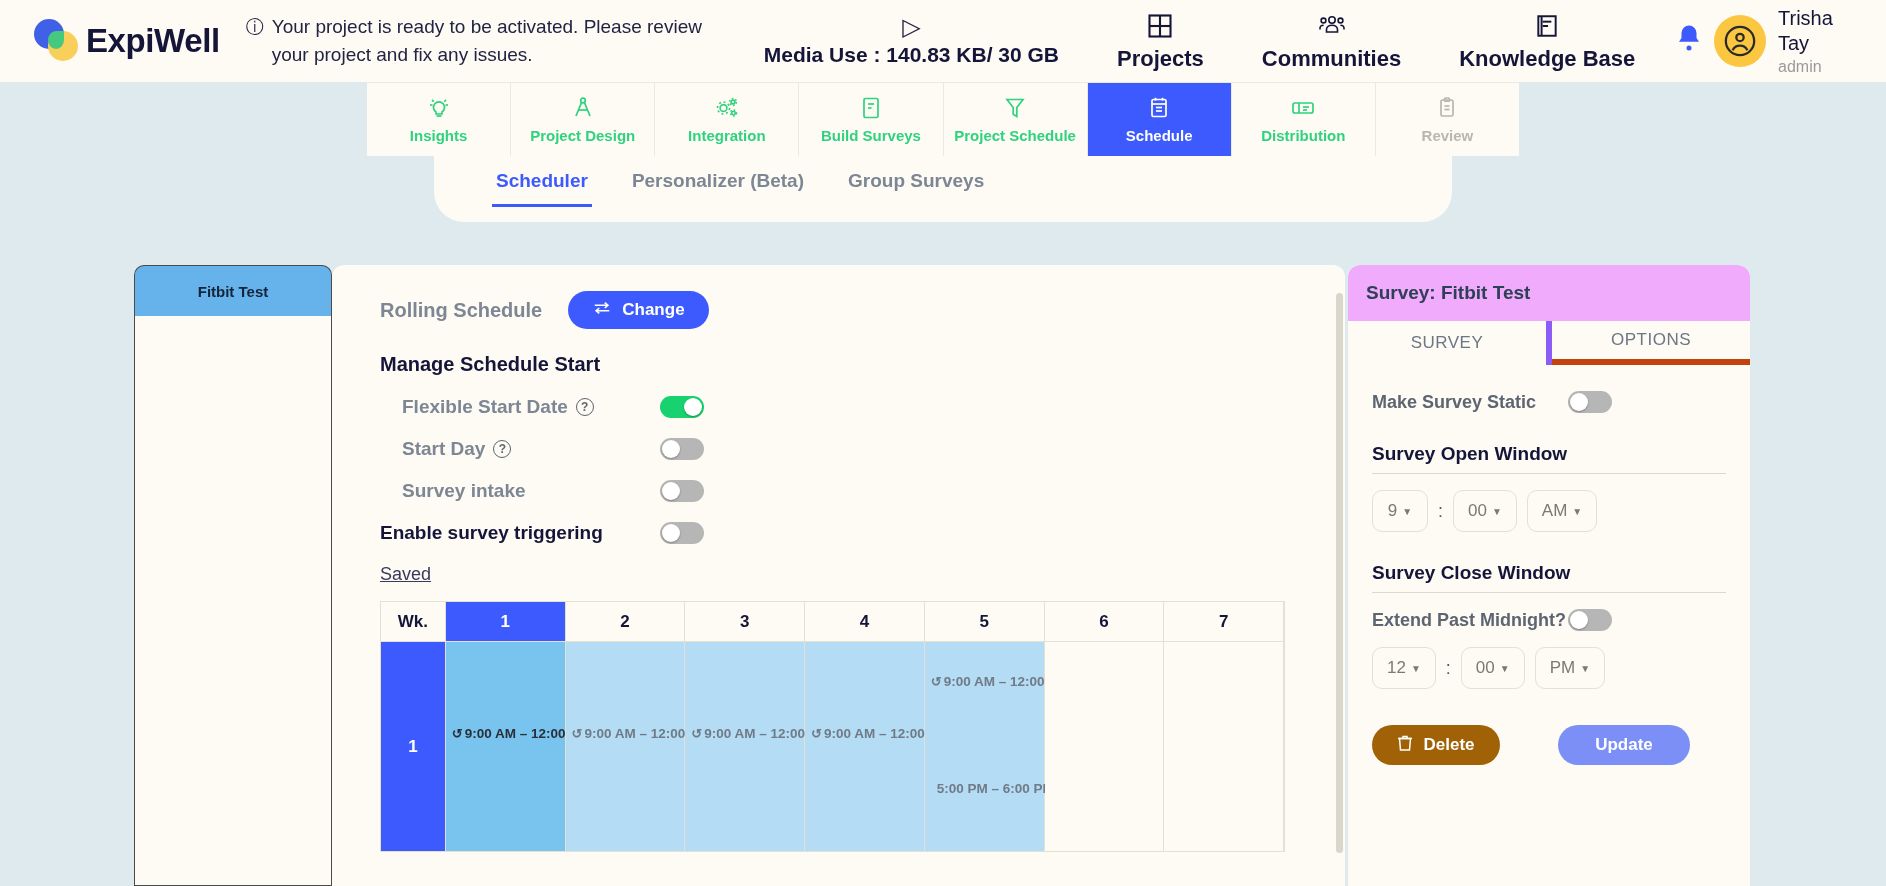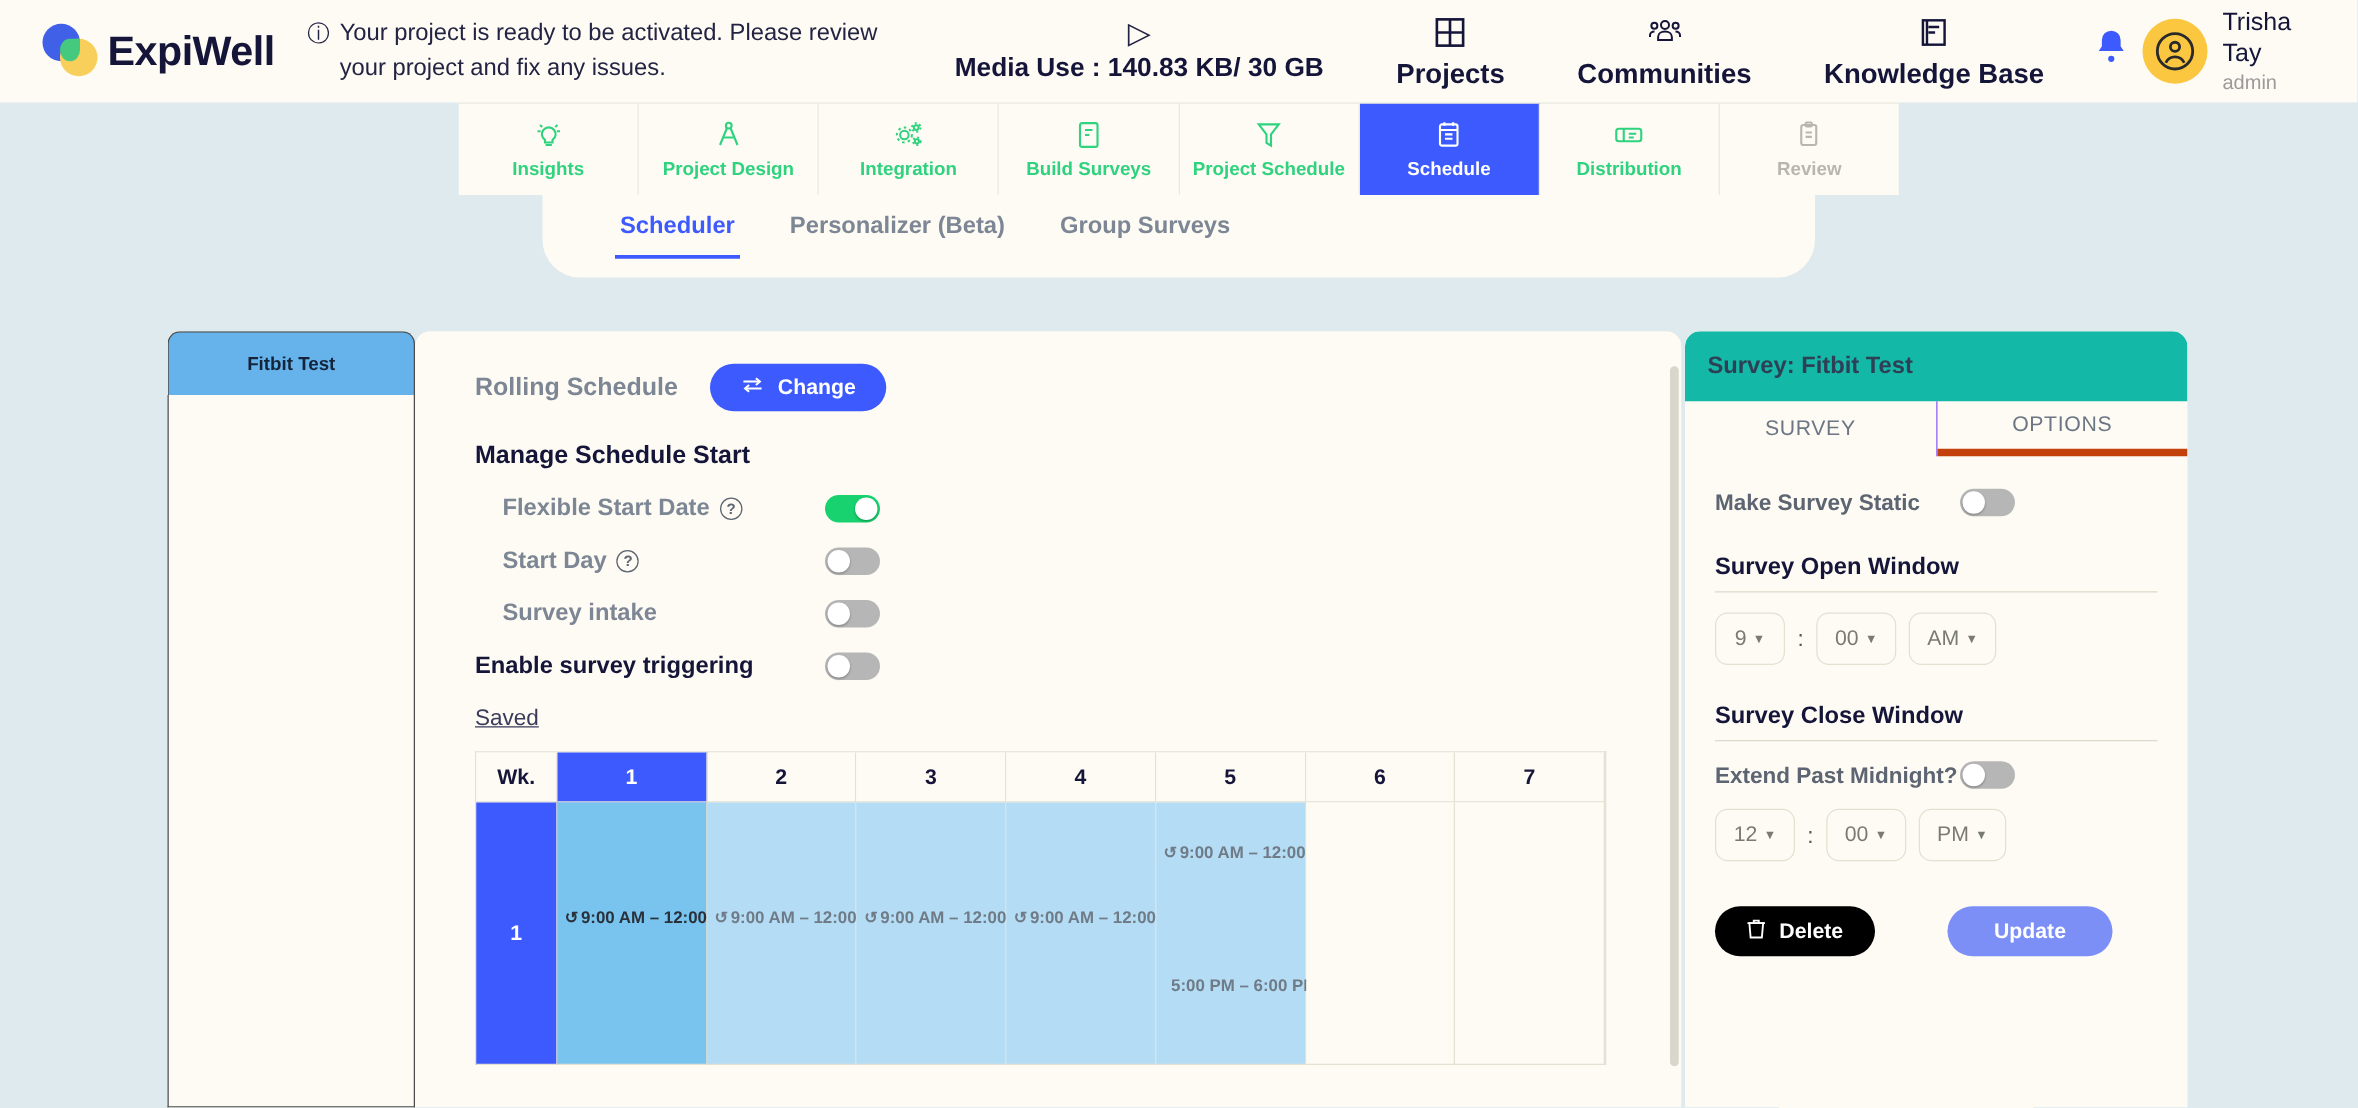--- a/index.html
+++ b/index.html
@@ -144,31 +144,31 @@
     position: absolute; left: 1336px; top: 293px; width: 7px; height: 560px;
     background: #d9d6cc; border-radius: 4px;
   }
 
   
   .rightpanel {
     position: absolute; left: 1348px; top: 265px; width: 402px; height: 621px;
     background: #fdfbf3; border-radius: 12px 12px 0 0; overflow: hidden;
   }
   .rp-head {
-    height: 56px; background: #14b8a6; border-radius: 12px 12px 0 0;
+    height: 56px; background: #f0abfc; border-radius: 12px 12px 0 0;
     display: flex; align-items: center; padding-left: 18px;
     font-size: 19px; font-weight: bold; color: #2e4055;
   }
   .rp-tabs { display: flex; height: 44px; }
   .rp-tab {
     flex: 1; display: flex; align-items: center; justify-content: center;
     font-size: 17px; color: #6c7684; letter-spacing: .5px;
     border-bottom: 6px solid #c2410c; cursor: pointer;
   }
-  .rp-tab.active { border-bottom: none; border-right: 1px solid #8b5cf6; }
+  .rp-tab.active { border-bottom: none; border-right: 6px solid #8b5cf6; }
   .rp-body { padding: 26px 24px 0 24px; }
   .rp-row { display: flex; align-items: center; }
   .rp-lbl { font-size: 18px; font-weight: bold; color: #5d6572; width: 196px; }
   .rp-sect { font-size: 19px; font-weight: bold; color: #15153a; margin-top: 30px; }
   .rp-rule { height: 1px; background: #ddd9cc; margin-top: 8px; }
   .timerow { display: flex; align-items: center; margin-top: 16px; gap: 10px; }
   .tsel {
     min-width: 56px; height: 42px; border: 1px solid #e4e0d2; border-radius: 10px;
     background: #fdfbf3; display: flex; align-items: center; justify-content: center;
     gap: 5px; font-size: 17px; color: #7a7b70; padding: 0 14px; cursor: pointer;
@@ -176,21 +176,21 @@
   .tsel.ampm { min-width: 62px; }
   .colon { font-size: 18px; color: #55585e; }
   .caret { font-size: 10px; }
   .btnrow { display: flex; margin-top: 36px; gap: 58px; }
   .btn {
     border: none; border-radius: 22px; height: 40px; color: #fff;
     font-size: 17px; font-weight: bold; font-family: inherit;
     display: flex; align-items: center; justify-content: center; gap: 10px;
     cursor: pointer; width: 128px;
   }
-  .btn.del { background: #000000; }
+  .btn.del { background: #a16207; }
   .btn.upd { background: #7b8ff7; width: 132px; }
 </style>
 </head>
 <body>
 
 <div class="topbar">
   <div class="logo-wrap">
     <div class="logo-mark">
       <div class="logo-c1"></div>
         <div class="logo-c2"></div>

